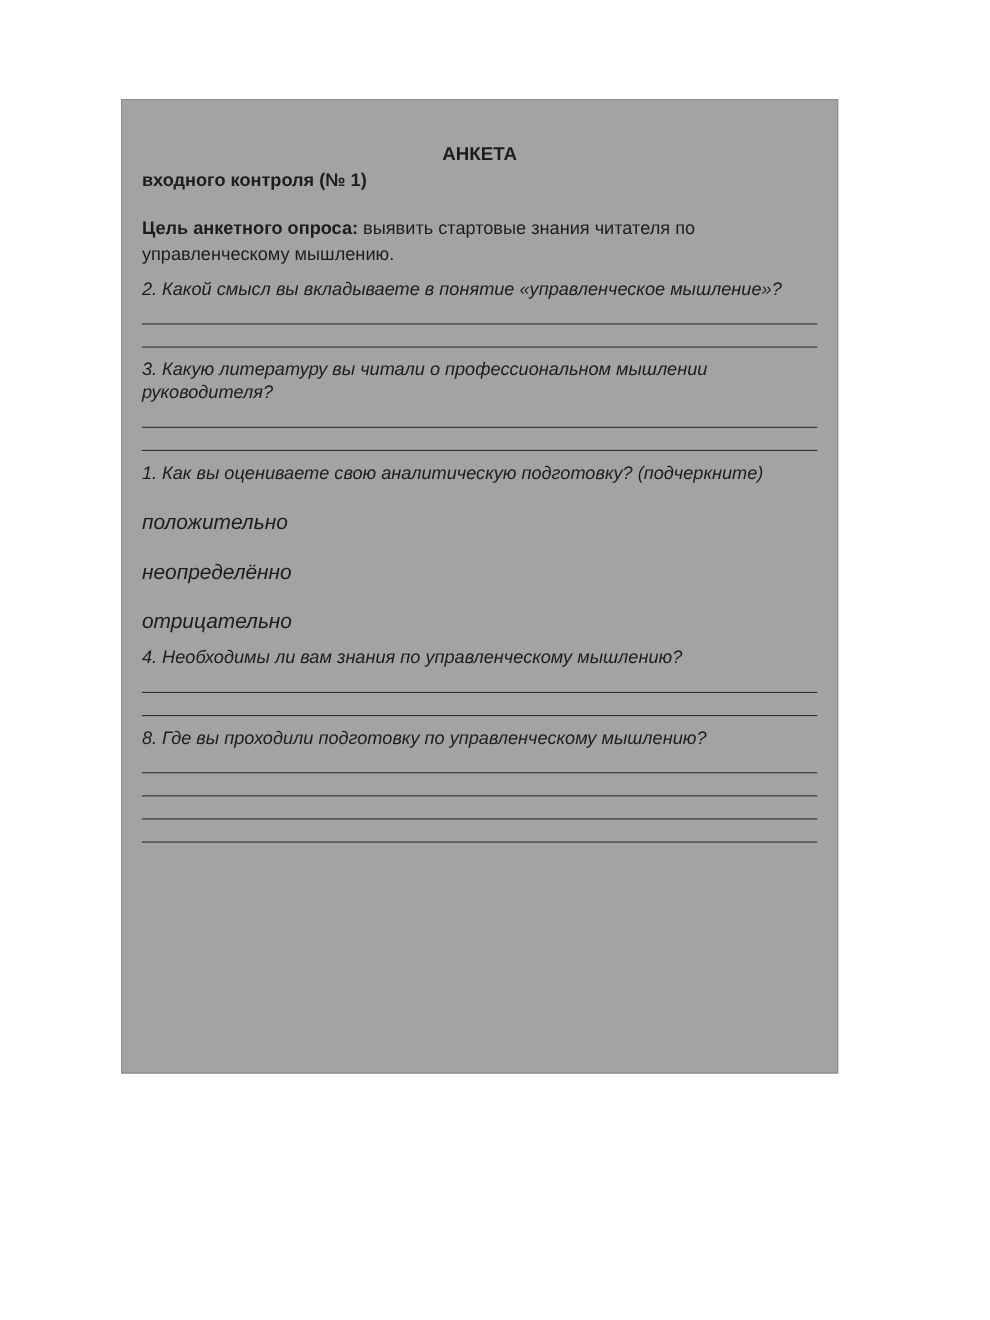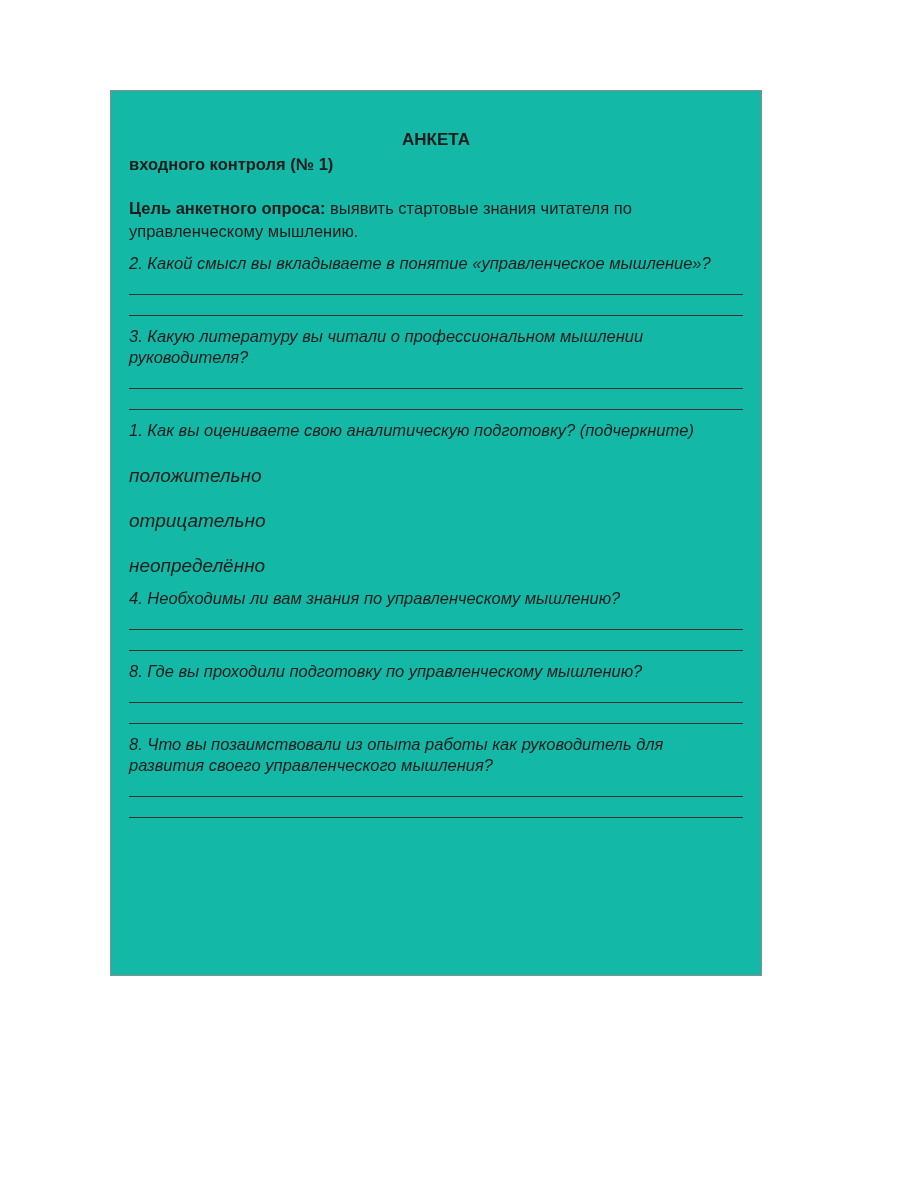--- a/index.html
+++ b/index.html
@@ -17,21 +17,21 @@
     color: #1c1c1c;
   }
   .sheet {
     position: absolute;
     left: 110px;
     top: 90px;
     width: 652px;
     height: 886px;
     box-sizing: border-box;
     border: 1px solid #8c8c8c;
-    background: #14b8a6;
+    background: #a3a3a3;
     padding: 0 18px;
   }
   .title {
     margin-top: 38px;
     text-align: center;
     font-weight: bold;
     font-size: 17px;
     line-height: 21px;
   }
   .subtitle {
@@ -103,22 +103,22 @@
       <div class="rules">
         <div class="rule"></div>
         <div class="rule"></div>
       </div>
     </section>
 
     <section class="q-block">
       <p class="q">1. Как вы оцениваете свою аналитическую подготовку? (подчеркните)</p>
       <div class="options">
         <p class="option">положительно</p>
+        <p class="option">неопределённо</p>
         <p class="option">отрицательно</p>
-        <p class="option">неопределённо</p>
       </div>
     </section>
 
     <section class="q-block">
       <p class="q">4. Необходимы ли вам знания по управленческому мышлению?</p>
       <div class="rules">
         <div class="rule"></div>
         <div class="rule"></div>
       </div>
     </section>
@@ -126,21 +126,20 @@
     <section class="q-block">
       <p class="q">8. Где вы проходили подготовку по управленческому мышлению?</p>
       <div class="rules">
         <div class="rule"></div>
         <div class="rule"></div>
       </div>
     </section>
 
 
     <section class="q-block">
-      <p class="q">8. Что вы позаимствовали из опыта работы как руководитель для развития своего управленческого мышления?</p>
       <div class="rules">
         <div class="rule"></div>
         <div class="rule"></div>
       </div>
     </section>
 
   </div>
 </div>
 
 </body></html>

